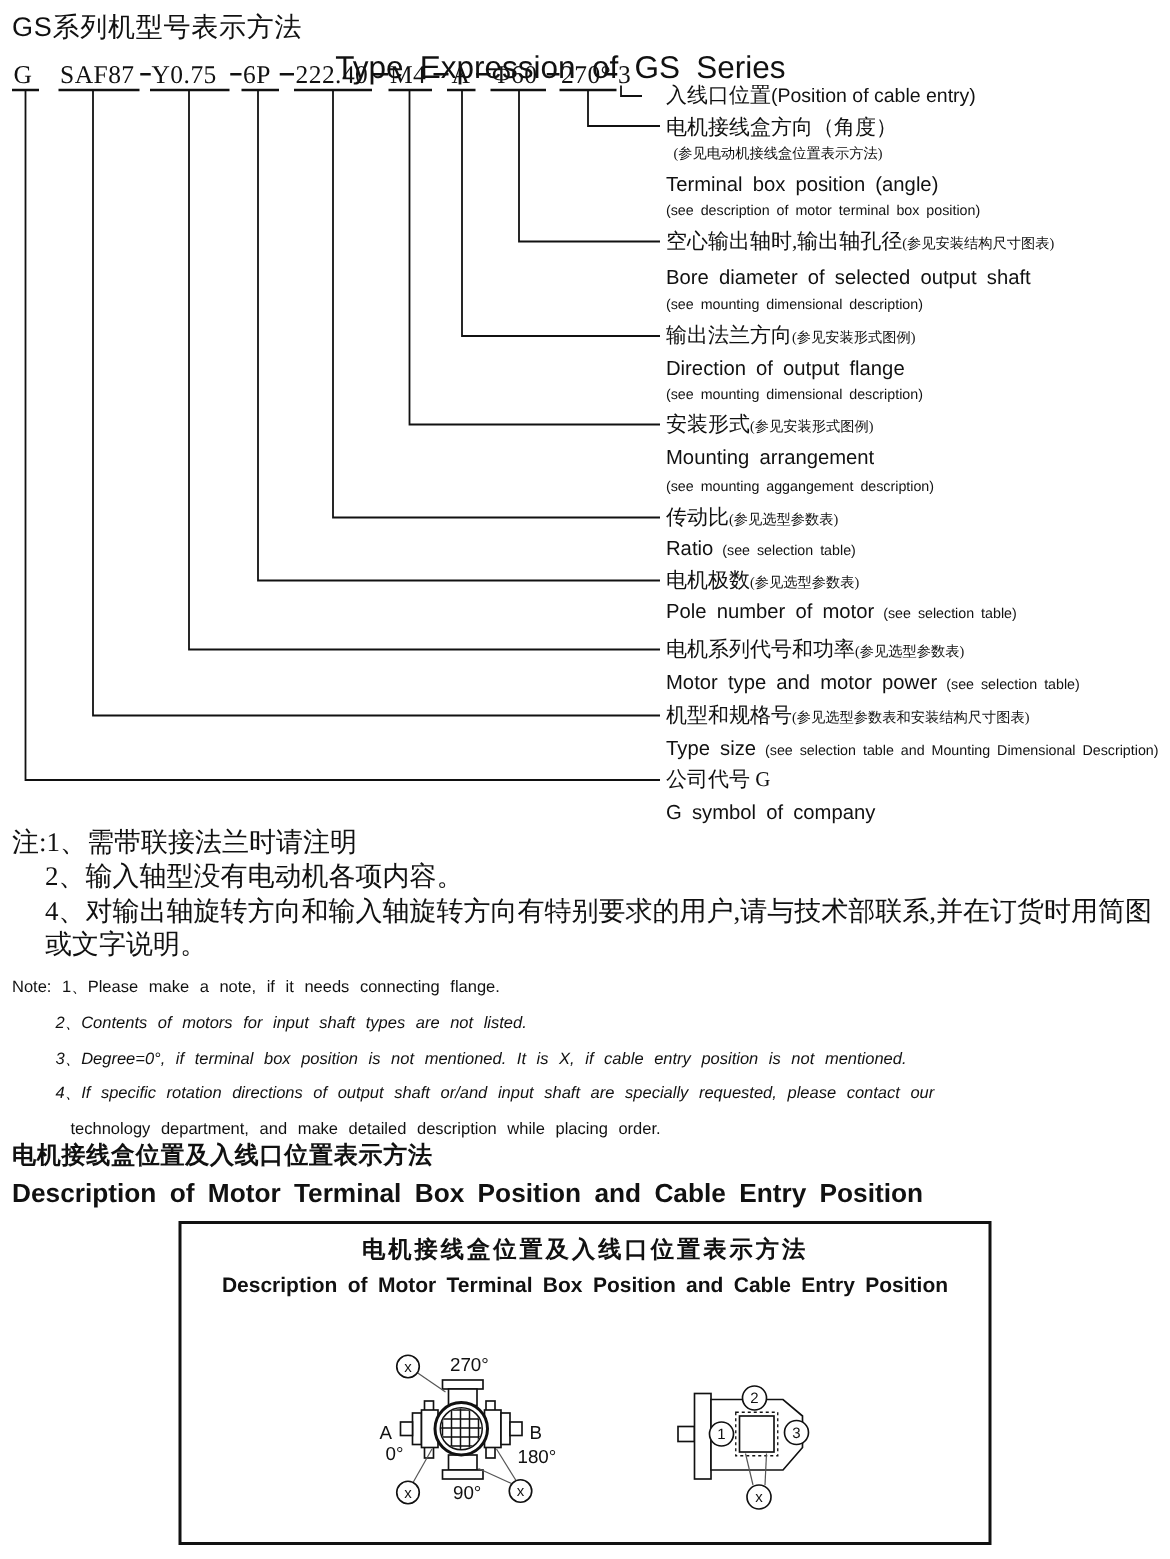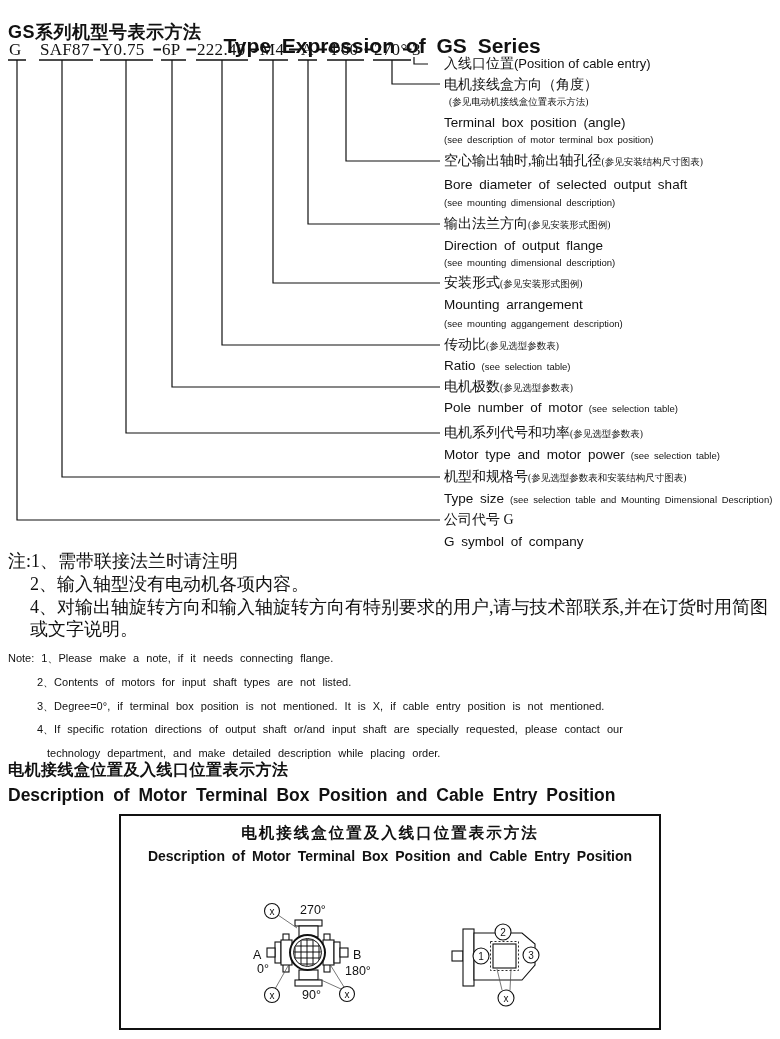--- a/index.html
+++ b/index.html
@@ -1,39 +1,39 @@
 <!DOCTYPE html>
 <html><head>
 <meta charset="utf-8">
 <style>
   html,body { margin:0; padding:0; background:#fff; }
   .page { position:relative; width:780px; height:1039px; background:#fff; color:#111;
           font-family:"Liberation Sans","DejaVu Sans",sans-serif; overflow:hidden; }
   .abs { position:absolute; }
 
   
-  .h1 { display:flex; gap:22px; align-items:center; font-weight:bold; }
+  .h1 { display:flex; gap:22px; align-items:flex-start; font-weight:normal; }
   .h1 .t-zh { font-size:18px; letter-spacing:0.5px; }
   .h1 .t-en { font-size:21px; word-spacing:5px;margin-top:28px; }
 
   
   svg text { fill:#111; }
   .code-text { font-family:"Liberation Serif","DejaVu Serif",serif; font-size:17px; letter-spacing:0.3px; }
   .lz  { font-family:"Liberation Serif","DejaVu Serif",serif; font-size:14px; }
   .lzs { font-family:"Liberation Serif","DejaVu Serif",serif; font-size:9.5px; }
   .le  { font-family:"Liberation Sans","DejaVu Sans",sans-serif; font-size:13.5px; word-spacing:3px; }
   .les { font-family:"Liberation Sans","DejaVu Sans",sans-serif; font-size:9.5px; word-spacing:2px; }
   .le-inline { font-family:"Liberation Sans","DejaVu Sans",sans-serif; font-size:13px; }
   .ln  { stroke:#111; fill:none; }
 
   
   .notes-zh { font-family:"Liberation Serif","DejaVu Serif",serif; font-size:18px; line-height:22.8px; }
   .notes-zh .ind { padding-left:22px; }
   .notes-en { font-size:11px; line-height:23.8px; word-spacing:4px; }
-  .notes-en .ind2 { padding-left:29px; }
+  .notes-en .ind2 { padding-left:29px;font-style:italic; }
   .notes-en .ind3 { padding-left:39px; }
 
   
   .sec2-zh { font-weight:bold; font-size:16px; letter-spacing:0.5px; }
   .sec2-en { font-weight:bold; font-size:17.5px; word-spacing:4px; margin-top:4px; }
 
   
   .desc-box { box-sizing:border-box; border:2px solid #111; background:#fff; }
   .db-title-zh { text-align:center; font-weight:bold; font-size:15.5px; letter-spacing:2px; margin-top:7px; }
   .db-title-en { text-align:center; font-weight:bold; font-size:14px; word-spacing:3px; margin-top:4px; }

